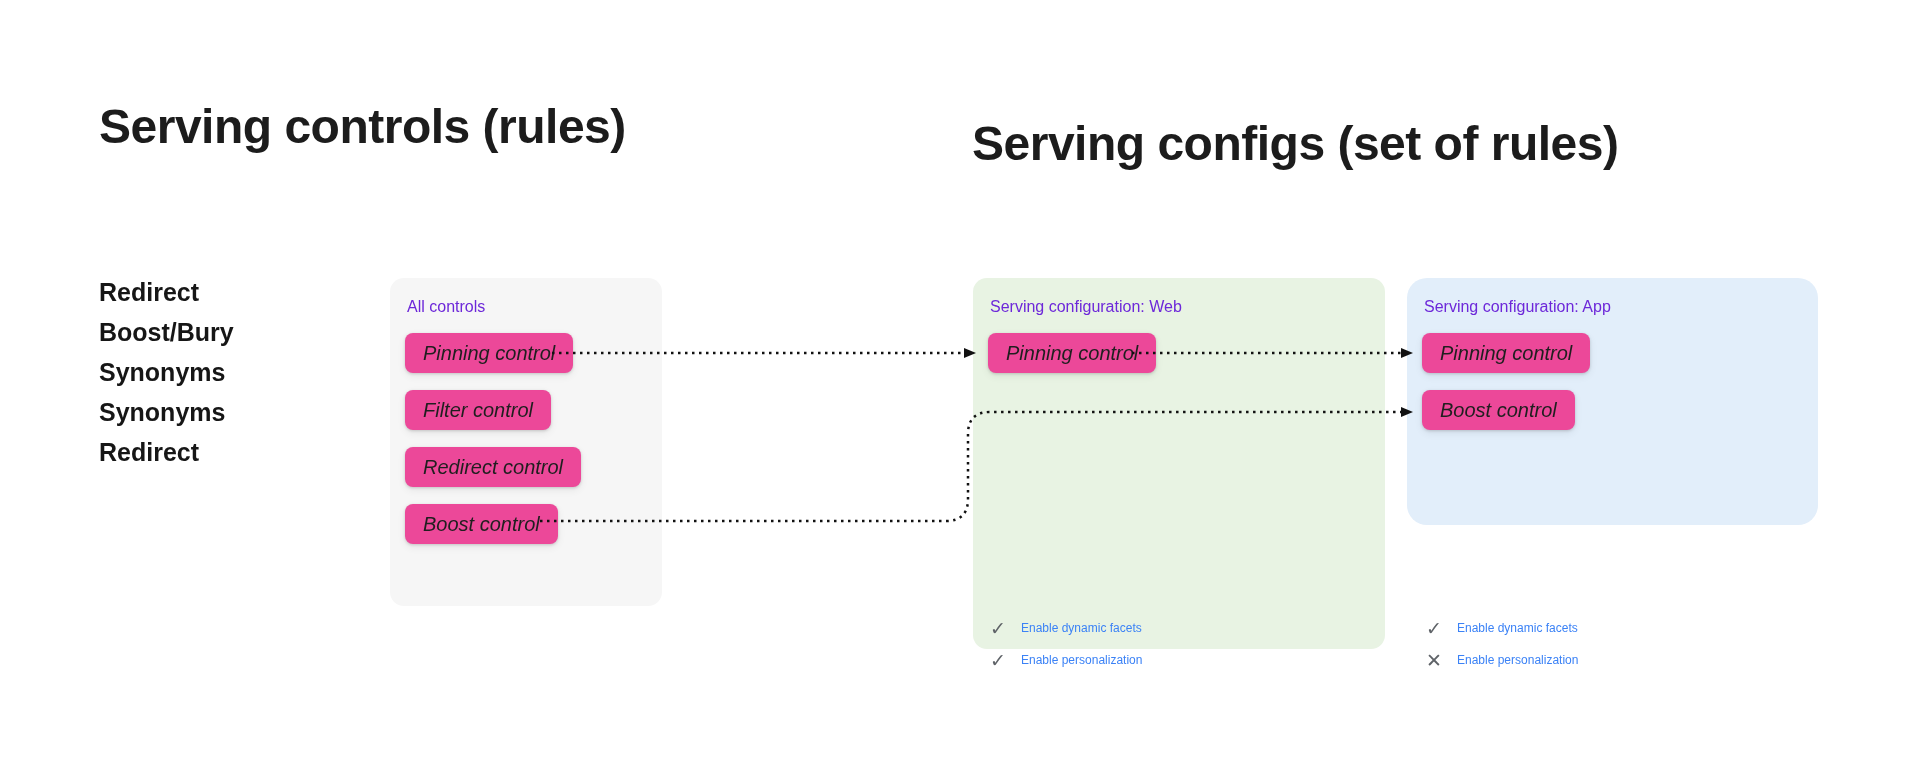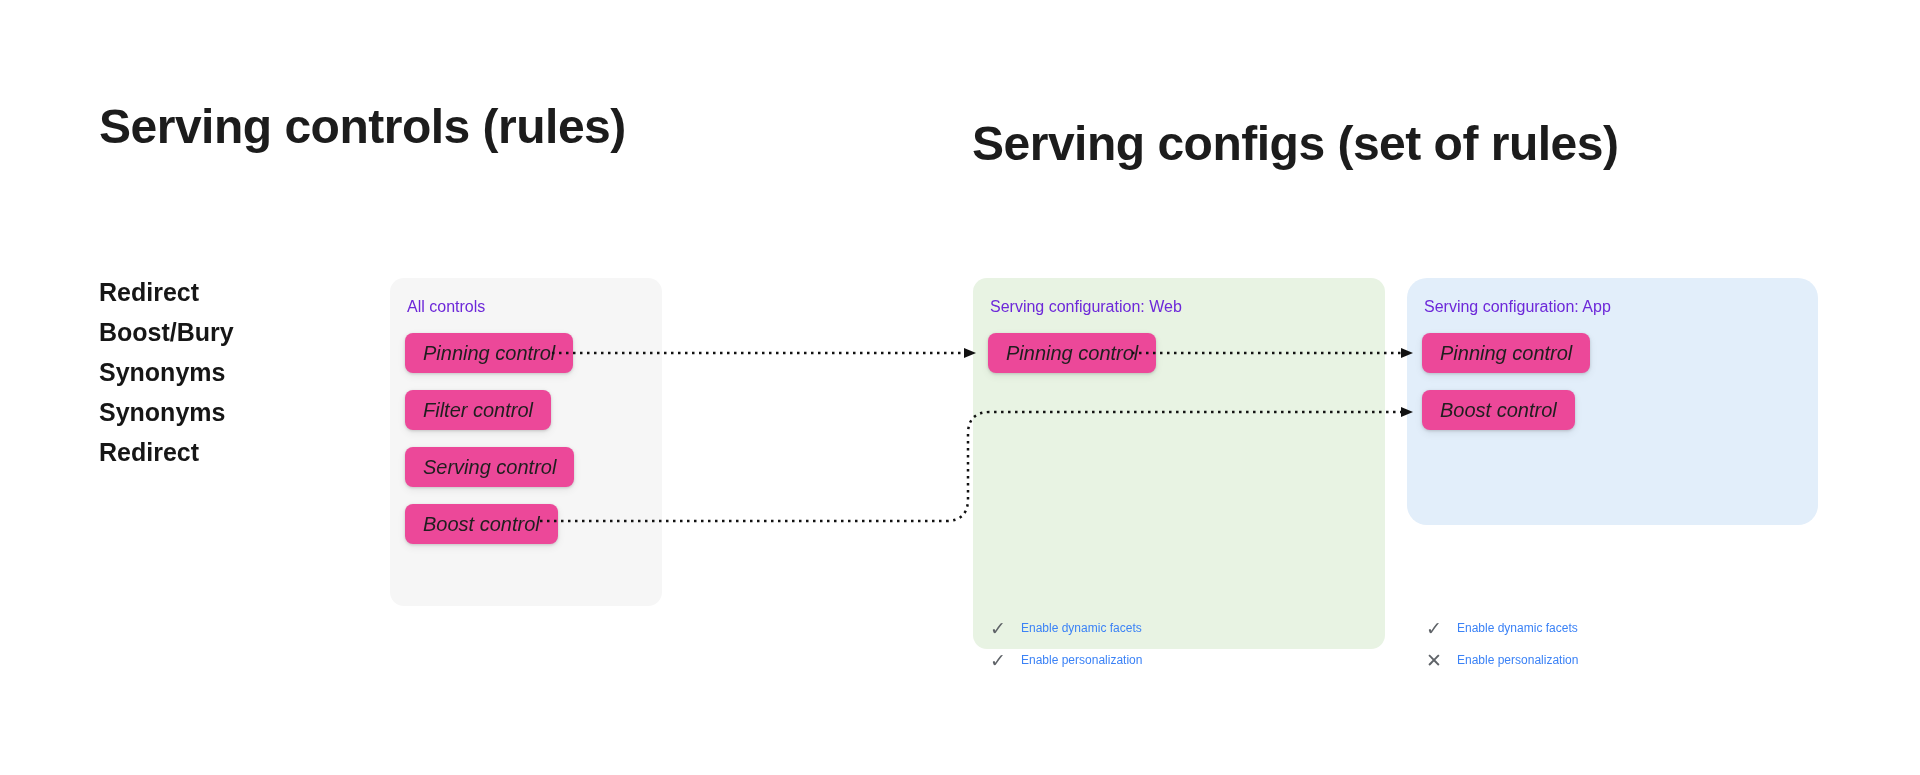--- a/index.html
+++ b/index.html
@@ -140,21 +140,21 @@
   <li>Synonyms</li>
   <li>Synonyms</li>
   <li>Redirect</li>
 </ul>
 
 <div class="abs card card-gray" id="all-controls-card">
   <div class="card-label">All controls</div>
   <div class="pill-stack">
     <div class="pill">Pinning control</div>
     <div class="pill">Filter control</div>
-    <div class="pill">Serving control</div>
+    <div class="pill">Redirect control</div>
     <div class="pill">Boost control</div>
   </div>
 </div>
 
 <div class="abs card card-green" id="web-card">
   <div class="card-label">Serving configuration: Web</div>
   <div class="pill-stack">
     <div class="pill">Pinning control</div>
   </div>
 </div>

